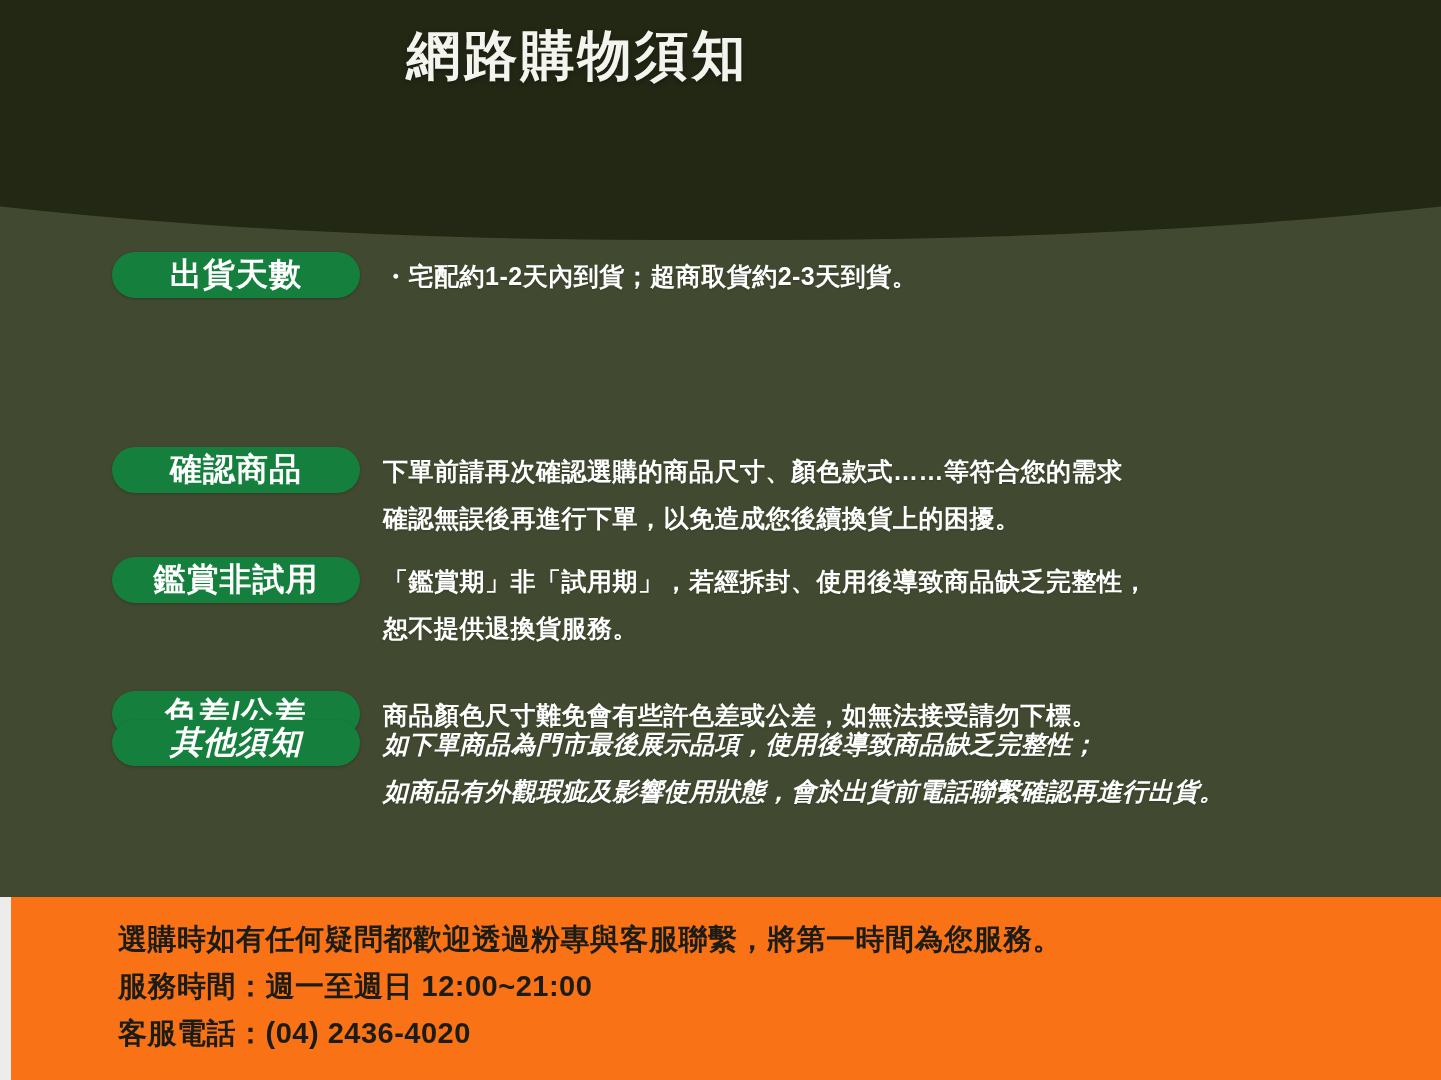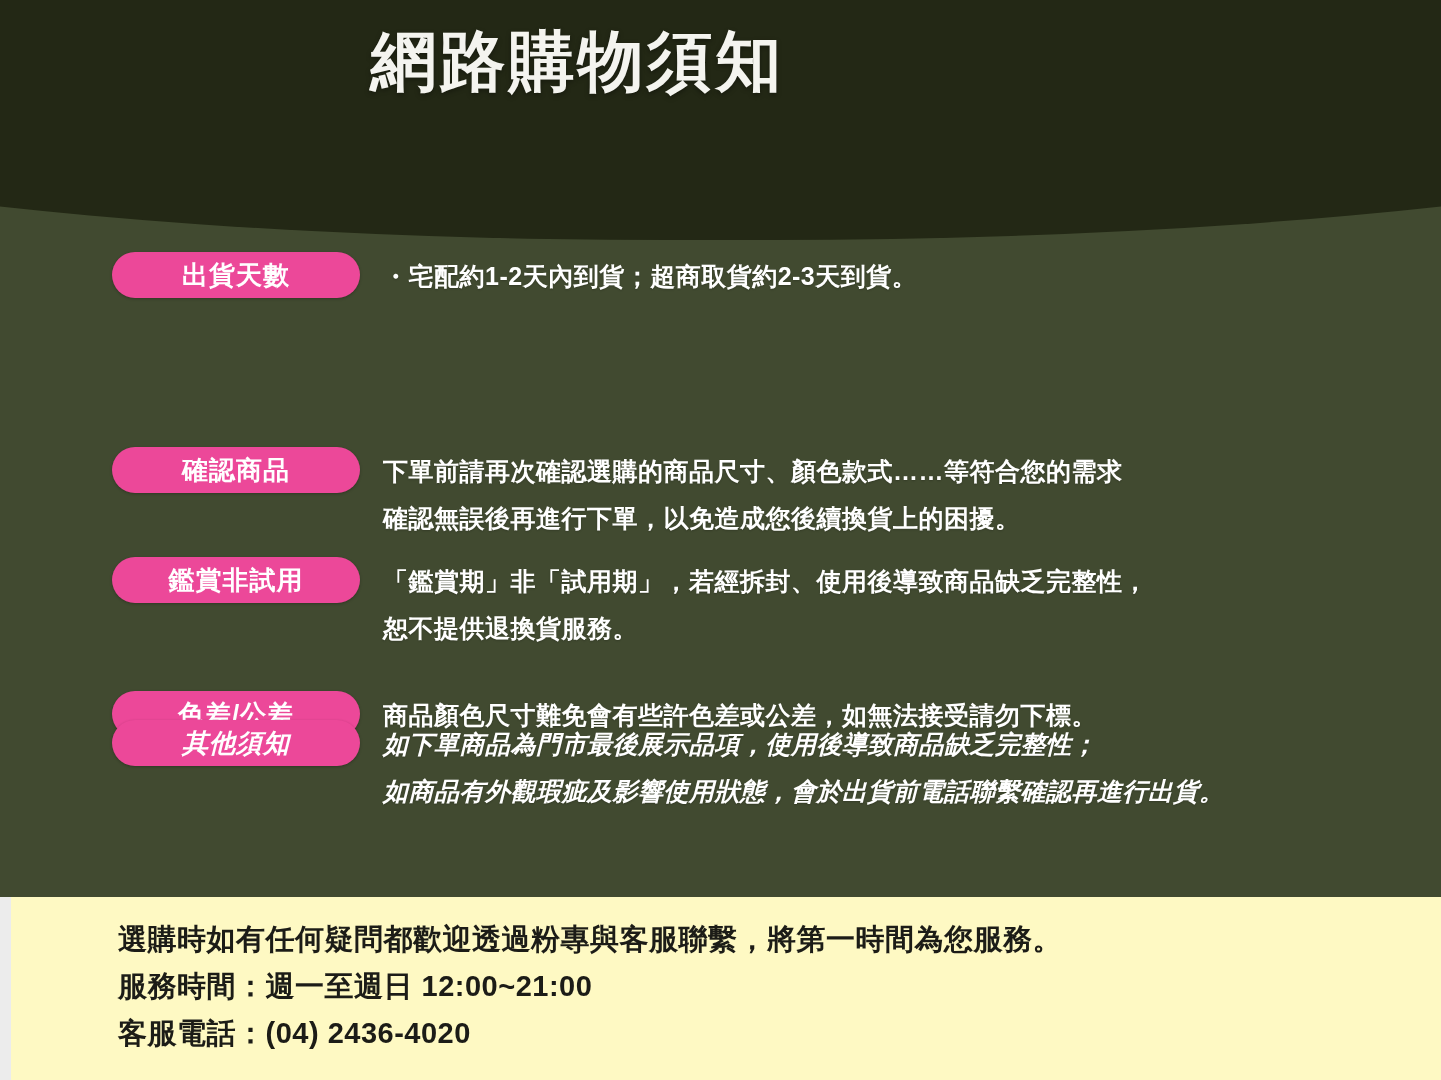--- a/index.html
+++ b/index.html
@@ -30,44 +30,44 @@
     border-radius:50% 50% 48% 48% / 0 0 13% 13%;
   }
 
   
   #title{
     position:absolute;
     left:0; top:24px;
     width:1155px;
     text-align:center;
     color:#f4f4ef;
-    font-size:66px;
+    font-size:54px;
     font-weight:bold;
     letter-spacing:3px;
     line-height:1.15;
     text-shadow:0 2px 5px rgba(0,0,0,.35);
   }
 
   
   .row{
     position:absolute;
     left:0;
     width:1441px;
     display:flex;
     align-items:flex-start;
   }
   .pill{
     flex:0 0 auto;
     width:248px;
     height:46px;
     margin-left:112px;
-    background:#ec4899;
+    background:#15803d;
     border-radius:24px;
     color:#ffffff;
-    font-size:26px;
+    font-size:32px;
     font-weight:bold;
     letter-spacing:1px;
     display:flex;
     align-items:center;
     justify-content:center;
     box-shadow:0 1px 3px rgba(0,0,0,.25);
   }
   .body{
     flex:1 1 auto;
     margin-left:23px;
@@ -87,21 +87,21 @@
   #row2{ top:447px; }
   #row3{ top:557px; }
   #row4{ top:691px; }
   #row5{ top:720px;font-style:italic; }
 
   
   #footer{
     position:absolute;
     left:0; top:897px;
     width:1441px; height:183px;
-    background:#fef9c3;
+    background:#f97316;
   }
   #footer-edge{
     position:absolute;
     left:0; top:0;
     width:11px; height:183px;
     background:#ececec;
   }
   #footer-inner{
     position:absolute;
     left:118px; top:19px;

